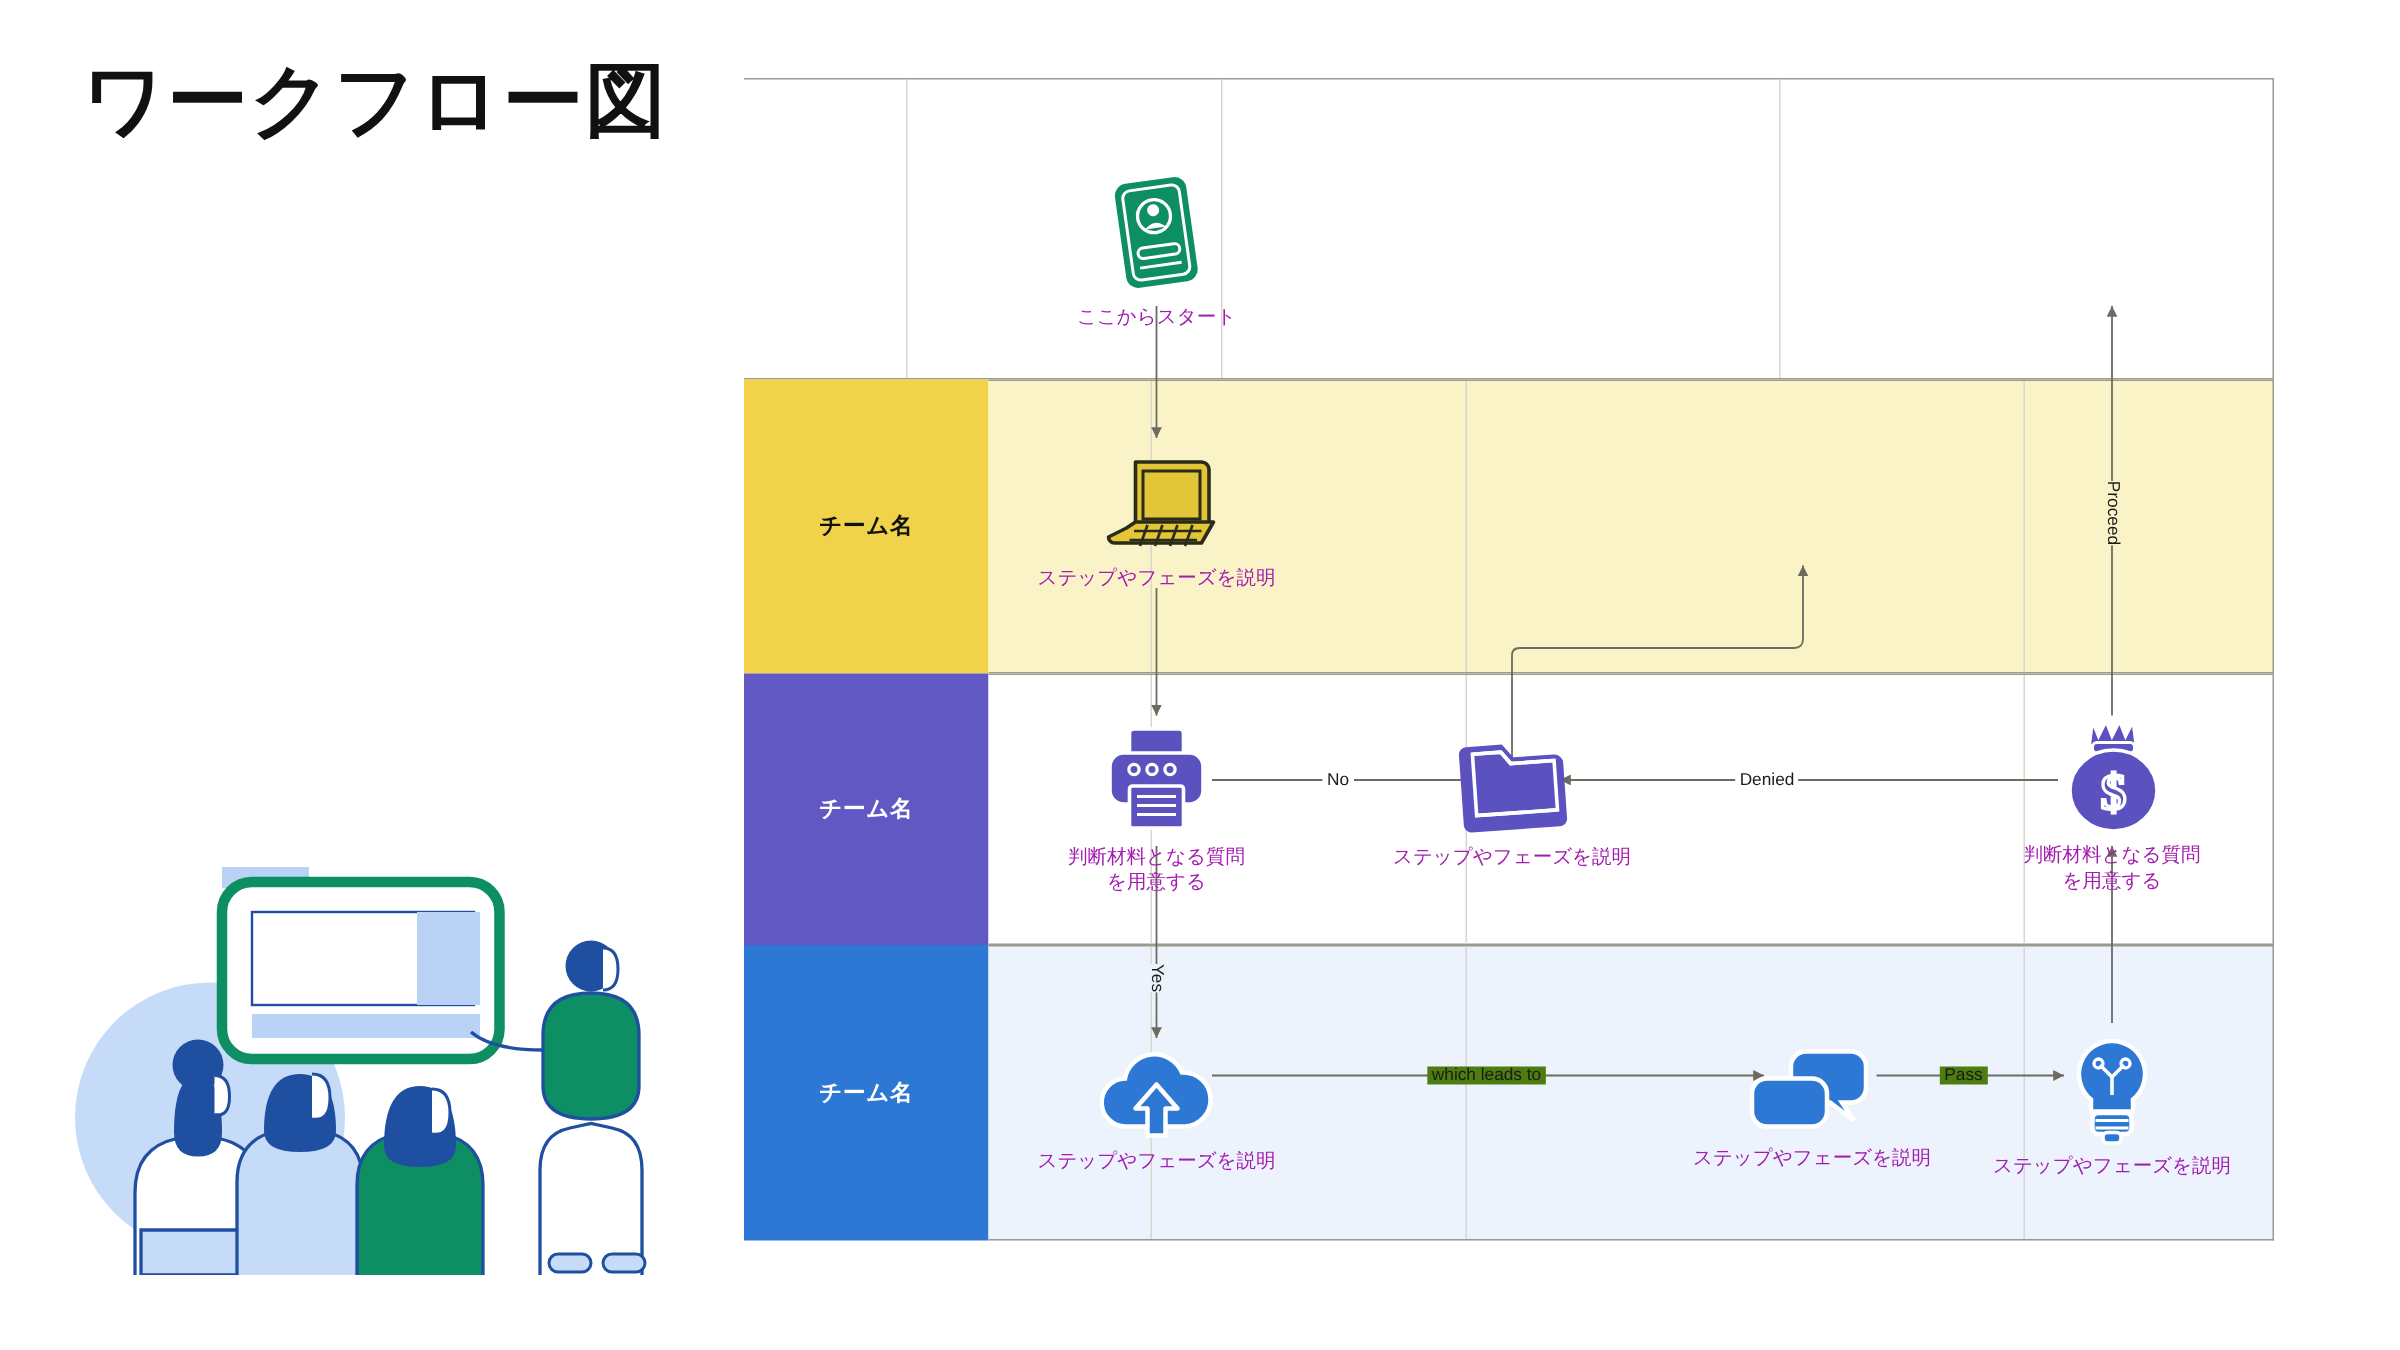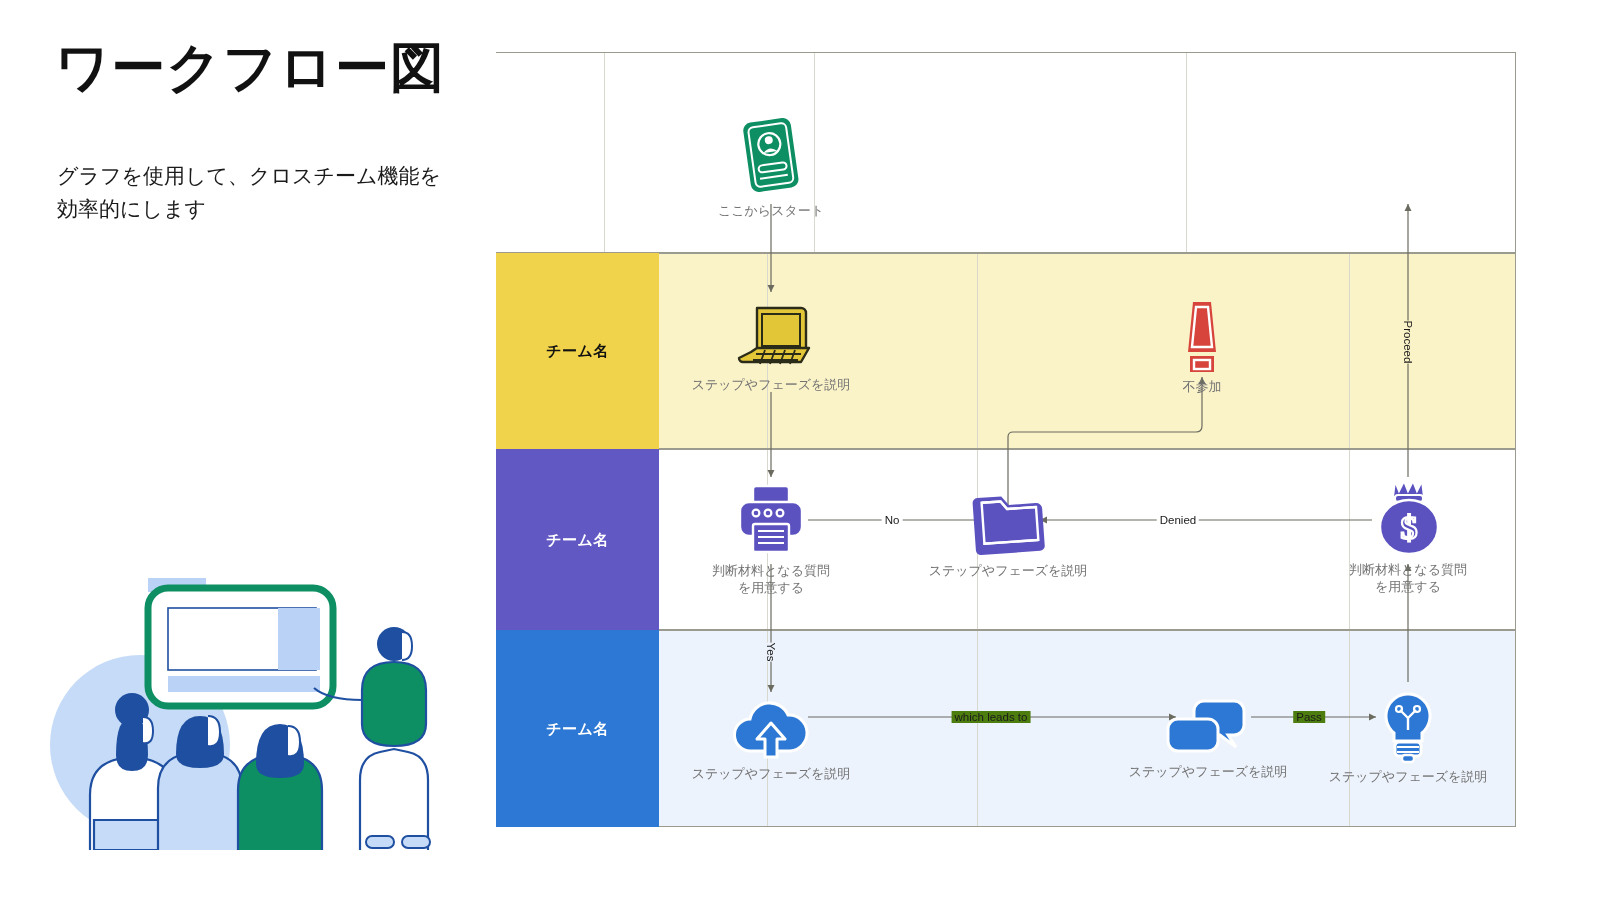--- a/index.html
+++ b/index.html
@@ -46,21 +46,21 @@
   }
 
   
   .gridline { position: absolute; top: 0; bottom: 0; width: 1px; background: #d8d8cf; }
 
   
   .node { position: absolute; transform: translateX(-50%); text-align: center; width: 230px; }
   .node .ico { display: block; margin: 0 auto; }
   .node .caption {
     margin-top: 4px; font-size: 13px; line-height: 1.32;
-    color: #737373; white-space: pre-line;
+    color: #a21caf; white-space: pre-line;
   }
 
   
   #edge-layer { position: absolute; left: 0; top: 0; width: 1020px; height: 775px; pointer-events: none; }
   .edge-label {
     position: absolute; font-size: 11.5px; color: #1b1b1b;
     background: transparent; white-space: nowrap; transform: translate(-50%, -50%);
     padding: 0 3px;
   }
   .edge-label.vertical { writing-mode: vertical-rl; }
@@ -69,21 +69,20 @@
   .edge-label.hbg-white { background: #ffffff; }
   .edge-label.hbg-blue { background: #4d7c0f; }
 </style>
 </head>
 <body>
 
 <div id="root">
 
   <div id="left-panel">
     <div id="page-title">ワークフロー図</div>
-    <div id="page-subtitle">グラフを使用して、クロスチーム機能を効率的にします</div>
 
     <svg id="hero-illustration" viewBox="0 0 420 310">
       <circle cx="110" cy="205" r="90" fill="#C5DBF7"></circle>
 
       <rect x="118" y="38" width="58" height="14" fill="#B9D2F5"></rect>
       <rect x="118" y="48" width="185" height="118" rx="20" fill="#ffffff" stroke="#0E8F63" stroke-width="7"></rect>
       <rect x="138" y="68" width="148" height="62" fill="none" stroke="#1F4FA0" stroke-width="1.6"></rect>
       <rect x="248" y="68" width="42" height="62" fill="#B9D2F5"></rect>
       <rect x="138" y="136" width="152" height="16" fill="#B9D2F5"></rect>
 
@@ -212,29 +211,20 @@
           <line x1="24" y1="60" x2="69" y2="60"></line>
           <line x1="36" y1="50" x2="31" y2="64"></line>
           <line x1="46" y1="50" x2="41" y2="64"></line>
           <line x1="56" y1="50" x2="51" y2="64"></line>
           <line x1="66" y1="50" x2="61" y2="64"></line>
         </g>
       </svg>
       <div class="caption">ステップやフェーズを説明</div>
     </div>
 
-    <div class="node" style="left:706px; top:248px;">
-      <svg class="ico" width="46" height="74" viewBox="0 0 46 74">
-        <path d="M14 2 h18 l5 50 h-28 z" fill="#D7443C"></path>
-        <path d="M17 7 h12 l4 40 h-20 z" fill="none" stroke="#ffffff" stroke-width="2.4"></path>
-        <rect x="11" y="56" width="24" height="16" fill="#D7443C"></rect>
-        <rect x="15" y="60" width="16" height="9" fill="none" stroke="#ffffff" stroke-width="2.4"></rect>
-      </svg>
-      <div class="caption">不参加</div>
-    </div>
 
     <div class="node" style="left:275px; top:430px;">
       <svg class="ico" width="78" height="76" viewBox="0 0 78 76">
         <rect x="21" y="4" width="36" height="18" rx="3" fill="#5B52C0" stroke="#ffffff" stroke-width="2.4"></rect>
         <rect x="8" y="20" width="62" height="34" rx="9" fill="#5B52C0" stroke="#ffffff" stroke-width="2.4"></rect>
         <circle cx="24" cy="31" r="3.4" fill="none" stroke="#ffffff" stroke-width="2.2"></circle>
         <circle cx="36" cy="31" r="3.4" fill="none" stroke="#ffffff" stroke-width="2.2"></circle>
         <circle cx="48" cy="31" r="3.4" fill="none" stroke="#ffffff" stroke-width="2.2"></circle>
         <rect x="21" y="42" width="36" height="28" rx="2" fill="#5B52C0" stroke="#ffffff" stroke-width="2.4"></rect>
         <g stroke="#ffffff" stroke-width="2">

